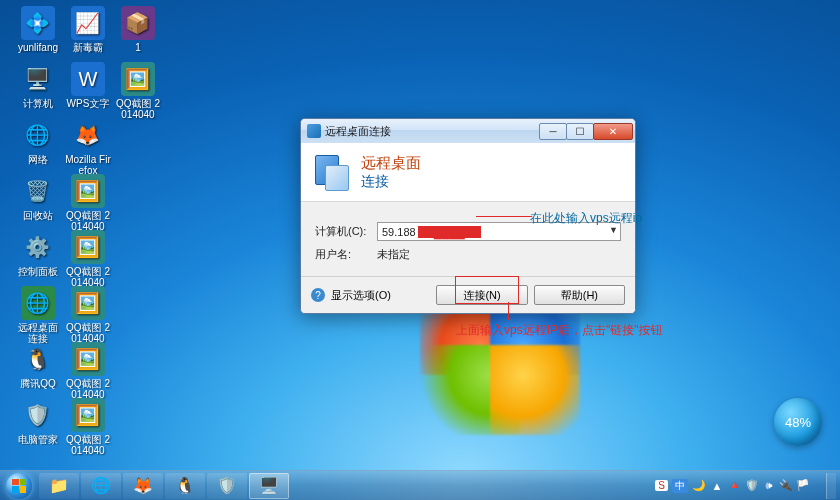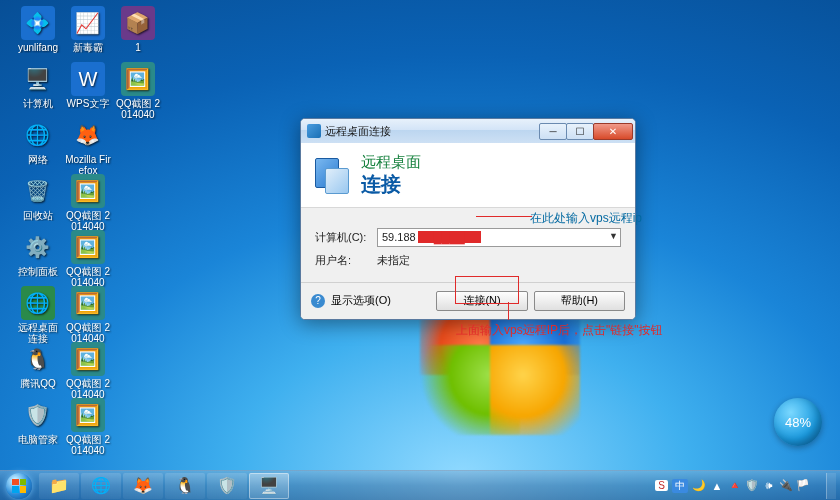--- a/index.html
+++ b/index.html
@@ -68,22 +68,22 @@
 }
 .dhdr .bigicon::after {
   content:""; position:absolute; left:12px; top:12px; width:22px; height:24px;
   background:linear-gradient(135deg,#e0eefa,#9ac8f0); border:1px solid #5a9ad0; border-radius:2px;
 }
 .dhdr .arrows {
   position:absolute; left:22px; top:22px; width:14px; height:14px; background:#3a9a3a; border-radius:50%;
   display:flex; align-items:center; justify-content:center; color:#fff; font-size:9px;
 }
 .dhdr .tt { line-height: 1.25; }
-.dhdr .tt1 { font-size: 15px; color: #15803d; }
-.dhdr .tt2 { font-size: 20px; color: #0a5aa5; font-weight: bold; }
+.dhdr .tt1 { font-size: 15px; color: #c2410c; }
+.dhdr .tt2 { font-size: 14px; color: #0a5aa5; font-weight: normal; }
 .dbody { padding: 20px 14px 8px; font-size: 11px; color: #222; }
 .row { display: flex; align-items: center; margin-bottom: 6px; }
 .row .rlbl { width: 62px; }
 .row .combo {
   flex: 1; height: 19px; background: #fff; border: 1px solid #9a9a9a; padding: 0 4px;
   display: flex; align-items: center; font-size: 11px; position: relative;
 }
 .row .combo .mask { background:#e02a2a; color:#e02a2a; user-select:none; padding:0 16px; margin-left:2px; }
 .row .combo .dd { position:absolute; right:2px; top:2px; font-size:9px; color:#333; }
 .note1 { position:absolute; left:530px; top:210px; color:#0369a1; font-size:12px; text-shadow:none; }

